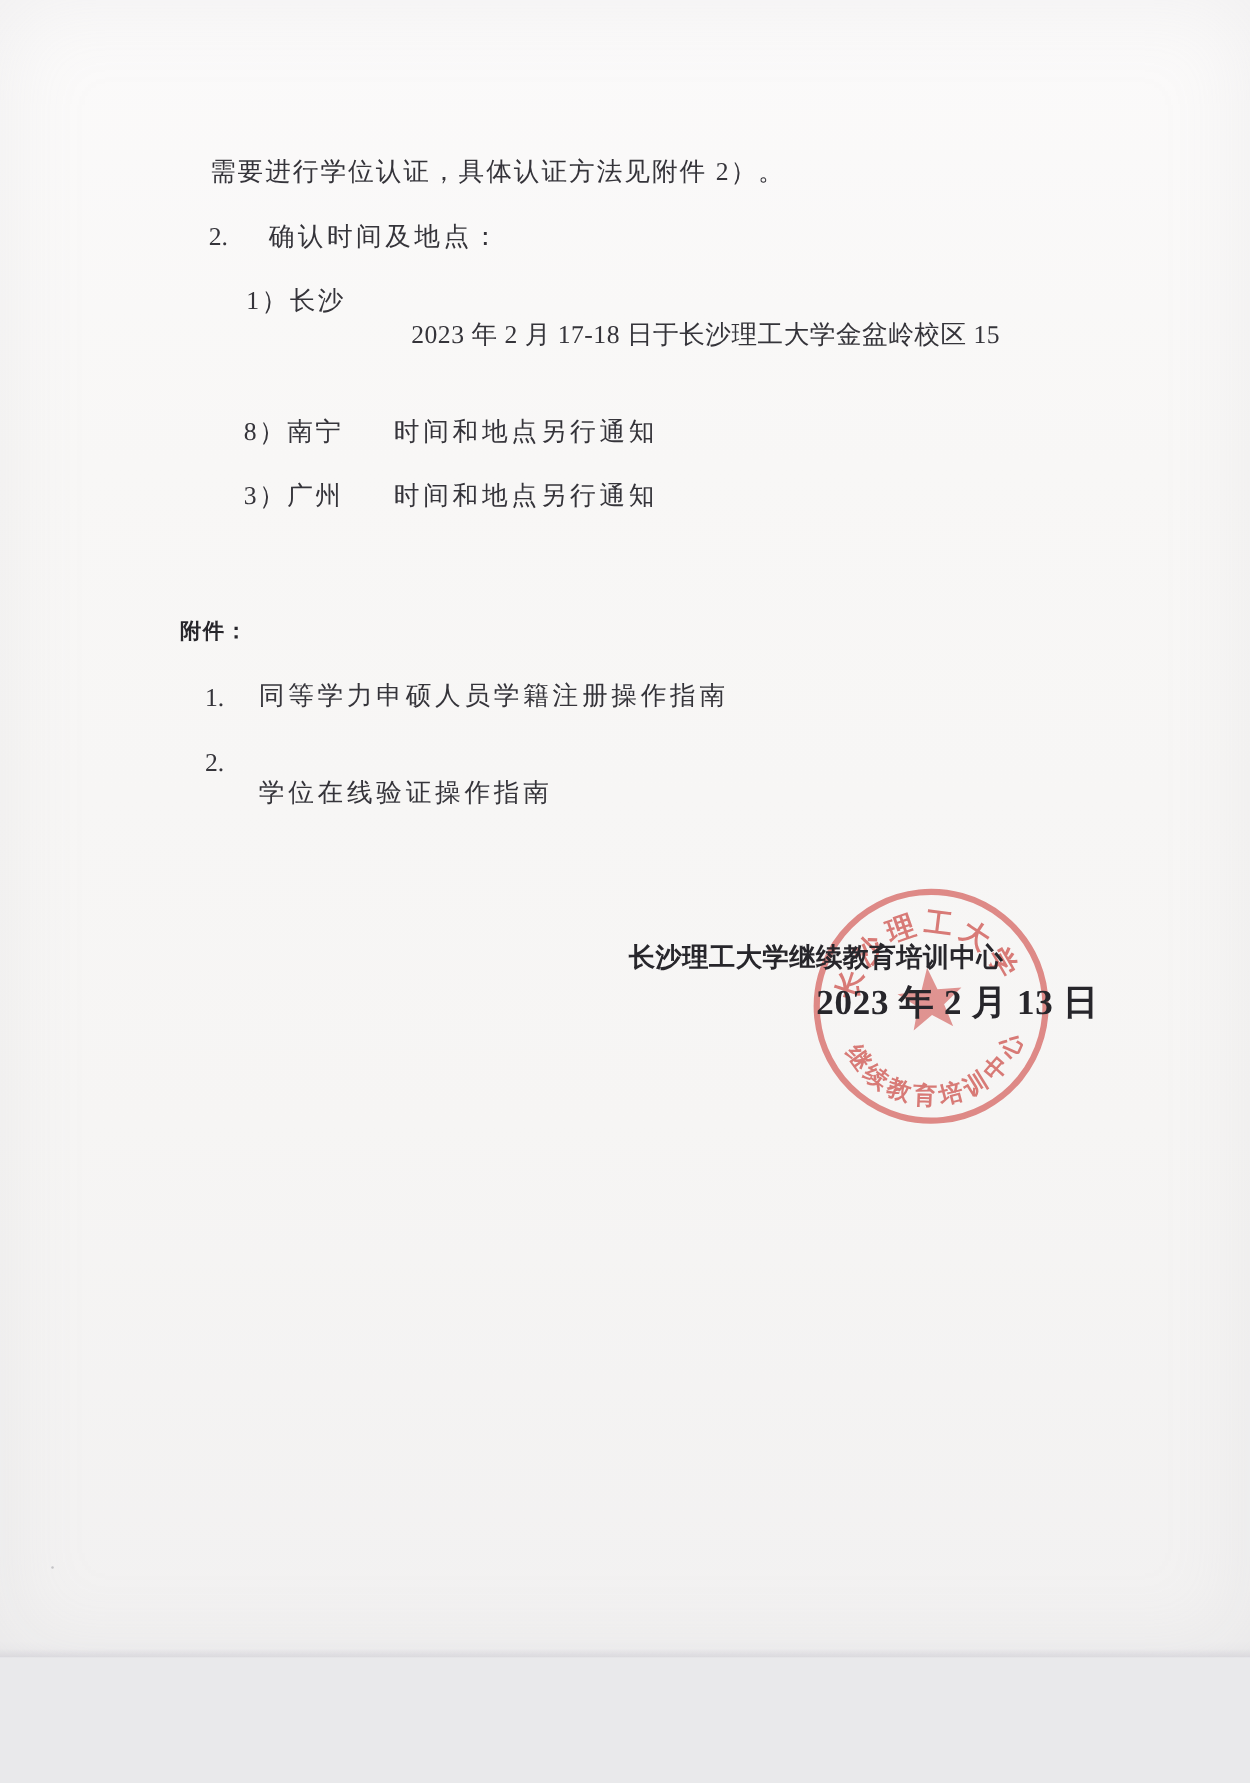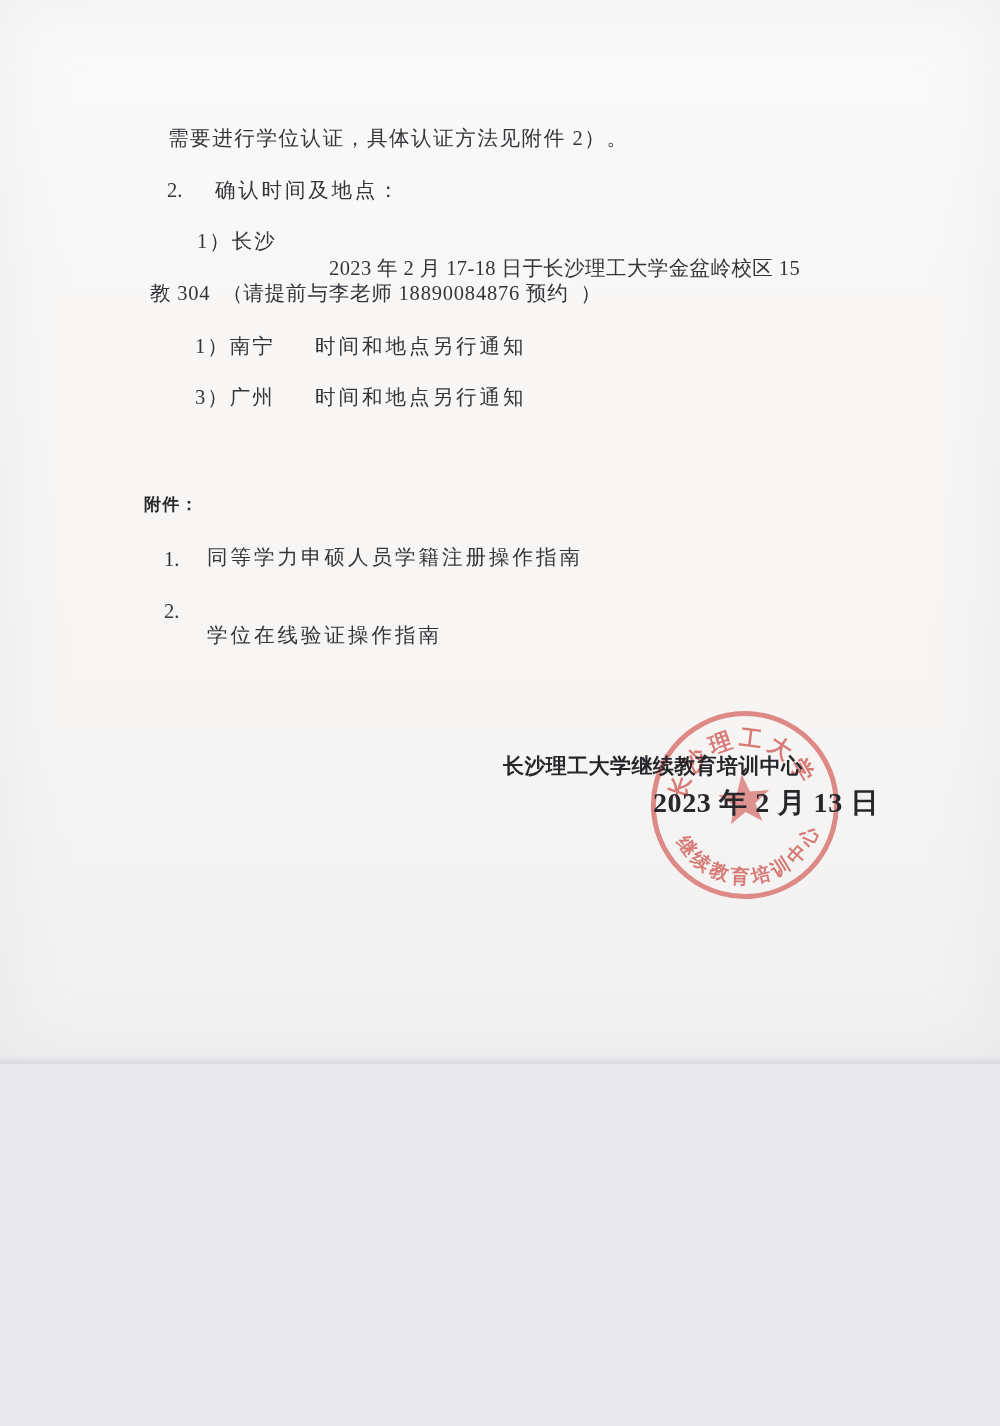--- a/index.html
+++ b/index.html
@@ -1,19 +1,19 @@
 <!DOCTYPE html>
 <html><head>
 <meta charset="utf-8">
 <style>
   html,body{margin:0;padding:0;}
   body{background:#e9e9eb;}
   .page{
     position:relative;
-    width:1000px;height:1064px;
+    width:1000px;height:1326px;
     margin:0 auto;
     background:linear-gradient(180deg,#fbfafa 0%,#f8f7f6 28%,#f6f5f4 68%,#f2f1f1 99%,#ecebed 100%);
     box-shadow:inset 0 0 70px rgba(188,186,194,0.16);
     overflow:hidden;
     font-family:"Liberation Serif","DejaVu Serif",serif;
   }
   .txt{
     position:absolute;
     font-size:20.5px;
     line-height:1.08;
@@ -69,23 +69,22 @@
 
 <div class="page">
 
   <div class="txt l1">需要进行学位认证，具体认证方法见附件 2）。</div>
 
   <div class="txt l2n">2.</div>
   <div class="txt l2t">确认时间及地点：</div>
 
   <div class="txt l3a">1）长沙</div>
   <div class="txt l3b">2023 年 2 月 17-18 日于长沙理工大学金盆岭校区 15</div>
-  <div class="txt l4">教 304  （请提前与李老师 18890084876 预约  ）</div>
 
-  <div class="txt l5a">1）南宁</div>
+  <div class="txt l5a">8）南宁</div>
   <div class="txt l5b">时间和地点另行通知</div>
 
   <div class="txt l6a">3）广州</div>
   <div class="txt l6b">时间和地点另行通知</div>
 
   <div class="txt bold at">附件：</div>
 
   <div class="txt a1n">1.</div>
   <div class="txt a1t">同等学力申硕人员学籍注册操作指南</div>
 

